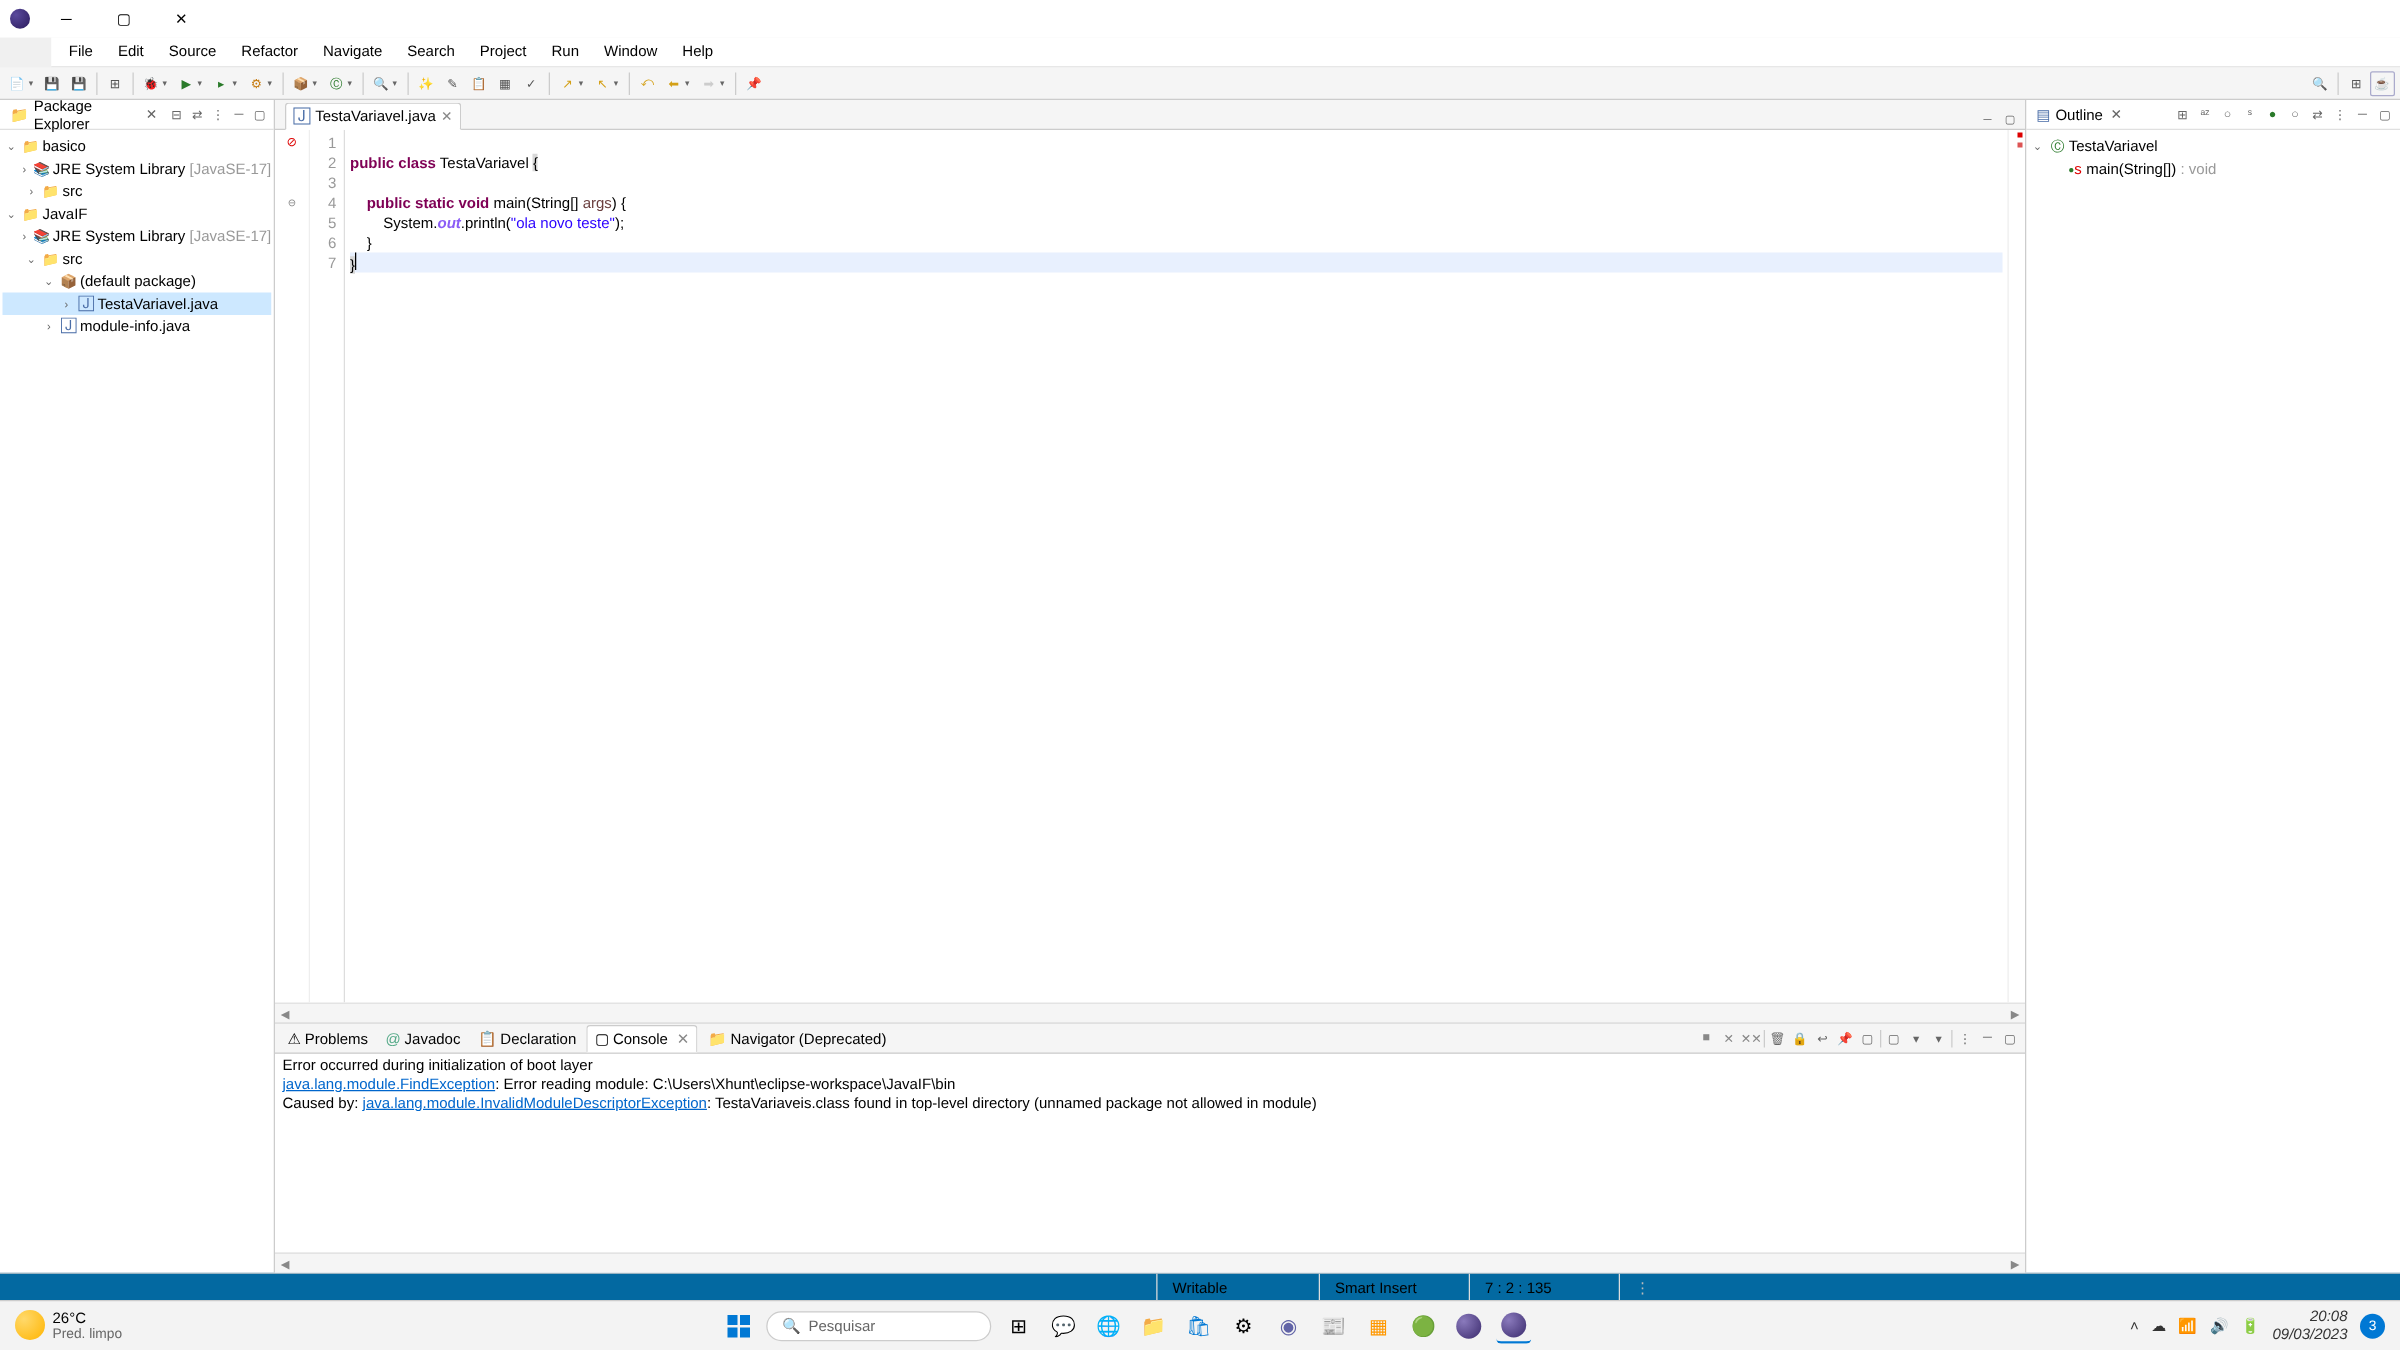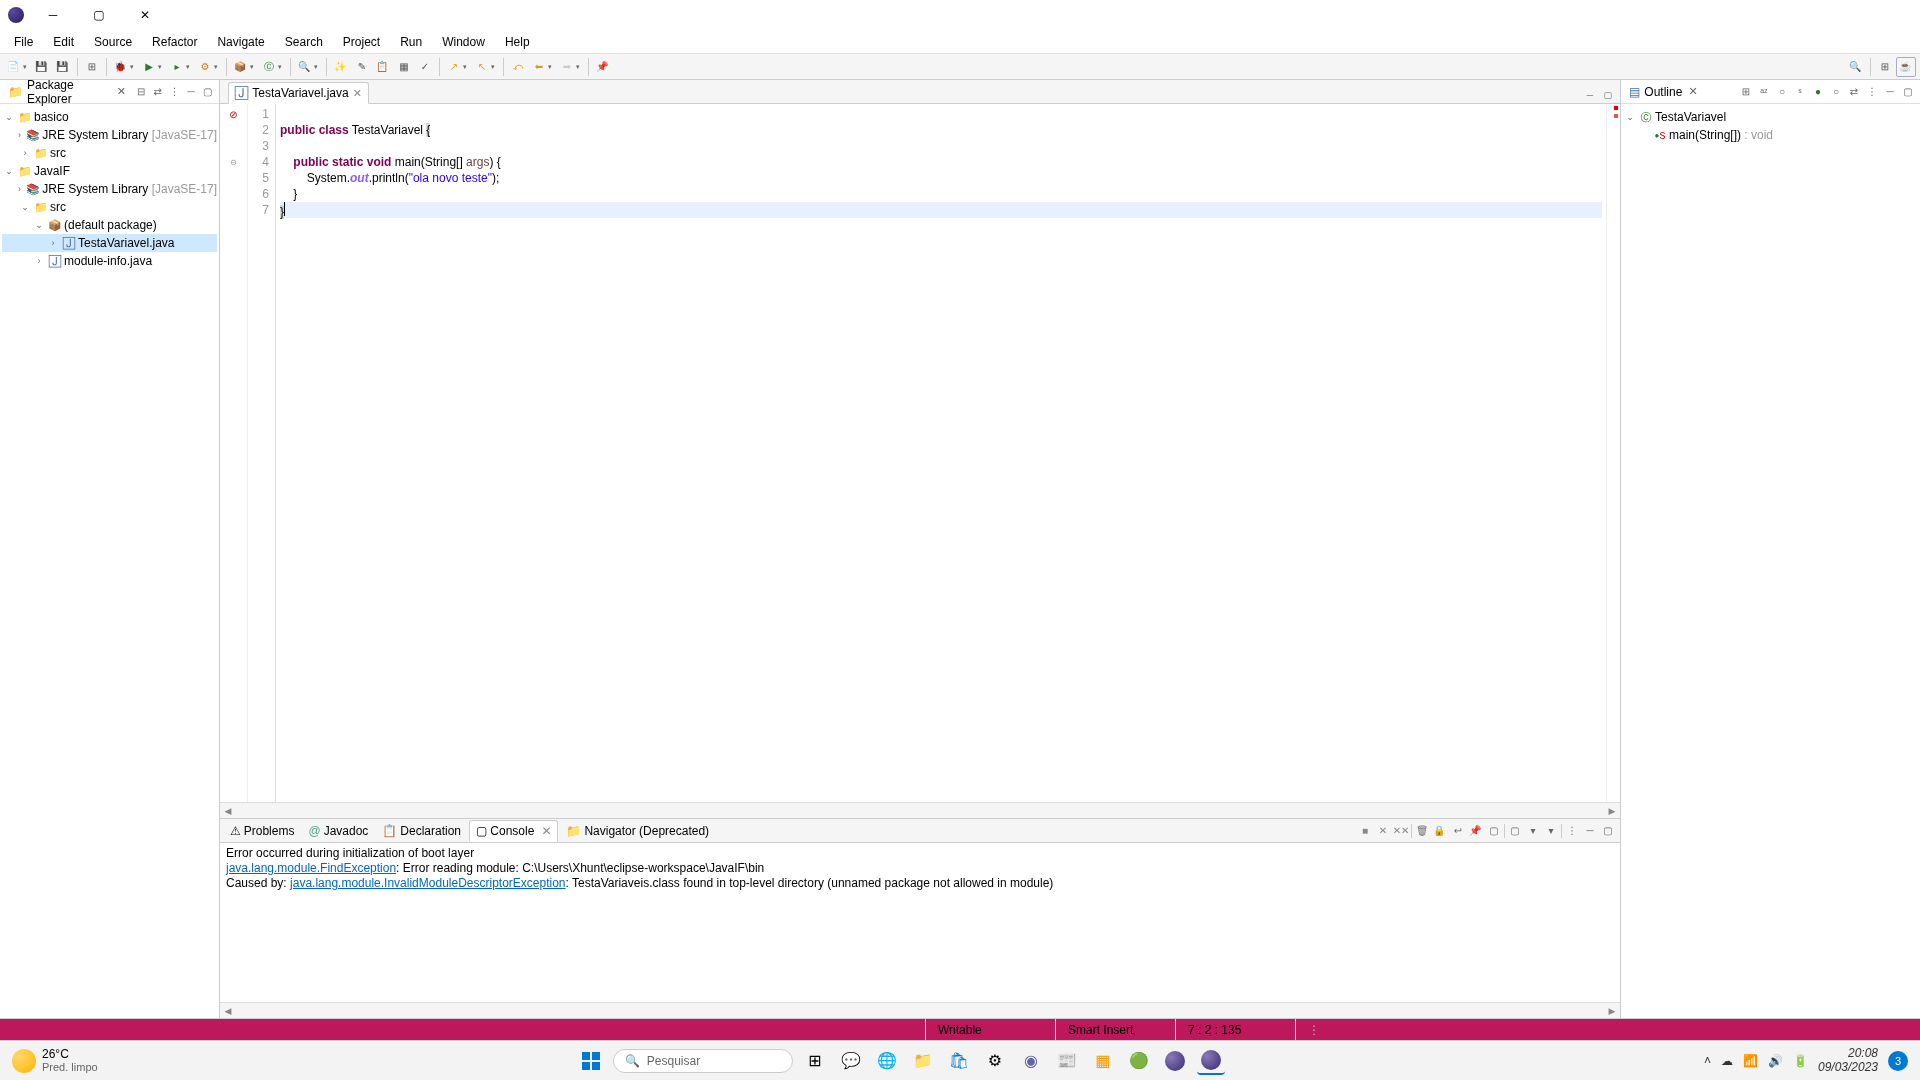--- a/index.html
+++ b/index.html
@@ -1,21 +1,21 @@
 <!DOCTYPE html>
 <html><head>
 <meta charset="utf-8">
 <style>
 * { margin:0; padding:0; box-sizing:border-box; font-family:"Segoe UI",Tahoma,sans-serif; font-size:12px; }
 body { width:1920px; height:1080px; background:#f0f0f0; overflow:hidden; position:relative; }
 .titlebar { height:30px; background:#fff; display:flex; align-items:center; padding:0 8px; }
 .titlebar .ico { width:16px; height:16px; border-radius:50%; background:radial-gradient(circle at 30% 30%,#5a4a9c,#2a1a5c); margin-right:6px; }
 .titlebar .title { flex:1; color:#000; }
 .titlebar .winbtn { width:46px; height:30px; display:flex; align-items:center; justify-content:center; color:#000; }
-.menubar { height:24px; background:#fff; display:flex; align-items:center; padding:0 4px; border-bottom:1px solid #e0e0e0;}
+.menubar { height:24px; background:#fff; display:flex; padding:0 4px; border-bottom:1px solid #e0e0e0;margin-left:41px;}
 .menubar .mi { padding:4px 10px; cursor:default; }
 .toolbar { height:26px; background:#f5f5f5; display:flex; align-items:center; padding:0 4px; border-bottom:1px solid #ccc; gap:1px;}
 .toolbar .tbtn { width:20px; height:20px; display:flex; align-items:center; justify-content:center; font-size:10px; color:#555; border-radius:2px; }
 .toolbar .sep { width:1px; height:18px; background:#ccc; margin:0 3px; }
 .toolbar .dd { font-size:7px; color:#666; margin-left:-2px; width:8px;}
 .tbspacer{flex:1;}
 .main { display:flex; height:calc(100% - 30px - 24px - 26px - 22px - 40px); background:#fff; }
 .left { width:220px; border-right:1px solid #ccc; display:flex; flex-direction:column; background:#fff;}
 .viewhdr { height:24px; display:flex; align-items:center; padding:0 4px; border-bottom:1px solid #e0e0e0; gap:2px;}
 .viewhdr .vtitle { display:flex; align-items:center; gap:4px; padding:2px 4px;}
@@ -58,25 +58,25 @@
 .bottom { height:200px; border-top:1px solid #ccc; display:flex; flex-direction:column; background:#fff;}
 .btabs{height:24px;display:flex;align-items:center;border-bottom:1px solid #ccc;background:#f5f5f5;padding:0 4px;gap:2px;}
 .btab{display:flex;align-items:center;gap:3px;padding:3px 6px;cursor:default;}
 .btab.act{background:#fff;border:1px solid #ccc;border-bottom:1px solid #fff;margin-bottom:-1px;border-radius:3px 3px 0 0;}
 .btabs .sp{flex:1;}
 .btabs .bb{width:16px;height:16px;display:flex;align-items:center;justify-content:center;font-size:10px;color:#666;}
 .cinfo{padding:2px 6px;color:#666;font-size:11px;border-bottom:1px solid #eee;}
 .cout{flex:1;font-family:Consolas,monospace;font-size:13px;padding:2px 6px;overflow:auto;white-space:pre;}
 .cout .lnk{color:#0066cc;text-decoration:underline;}
 .right { width:300px; border-left:1px solid #ccc; display:flex; flex-direction:column; background:#fff;}
-.statusbar { height:22px; background:#be185d; border-top:1px solid #ccc; display:flex; align-items:center; font-size:11px;}
+.statusbar { height:22px; background:#0369a1; border-top:1px solid #ccc; display:flex; align-items:center; font-size:11px;}
 .statusbar .cell{padding:0 12px;border-left:1px solid #ddd;height:100%;display:flex;align-items:center;}
 .statusbar .sp{flex:1;}
 .taskbar { height:40px; background:#f3f3f3; border-top:1px solid #ccc; display:flex; align-items:center; padding:0 12px; gap:8px;}
-.taskbar .weather{display:flex;align-items:center;gap:6px;}
+.taskbar .weather{display:flex;gap:6px;}
 .taskbar .wico{width:24px;height:24px;border-radius:50%;background:radial-gradient(circle at 30% 30%,#ffd96b,#ffb400);}
 .taskbar .wt{font-size:12px;line-height:1.1;}
 .taskbar .sp{flex:1;}
 .taskbar .center-icons{display:flex;align-items:center;gap:8px;}
 .taskbar .search{display:flex;align-items:center;gap:6px;background:#fff;border:1px solid #ccc;border-radius:16px;padding:4px 12px;width:180px;}
 .taskbar .tico{width:28px;height:28px;display:flex;align-items:center;justify-content:center;font-size:16px;border-radius:4px;}
 .taskbar .tray{display:flex;align-items:center;gap:10px;font-size:12px;color:#333;}
 .taskbar .clk{text-align:right;line-height:1.1;font-style:italic;}
 .taskbar .notif{width:20px;height:20px;border-radius:10px;background:#0078d4;color:#fff;display:flex;align-items:center;justify-content:center;font-size:11px;}
 svg{display:block;}

